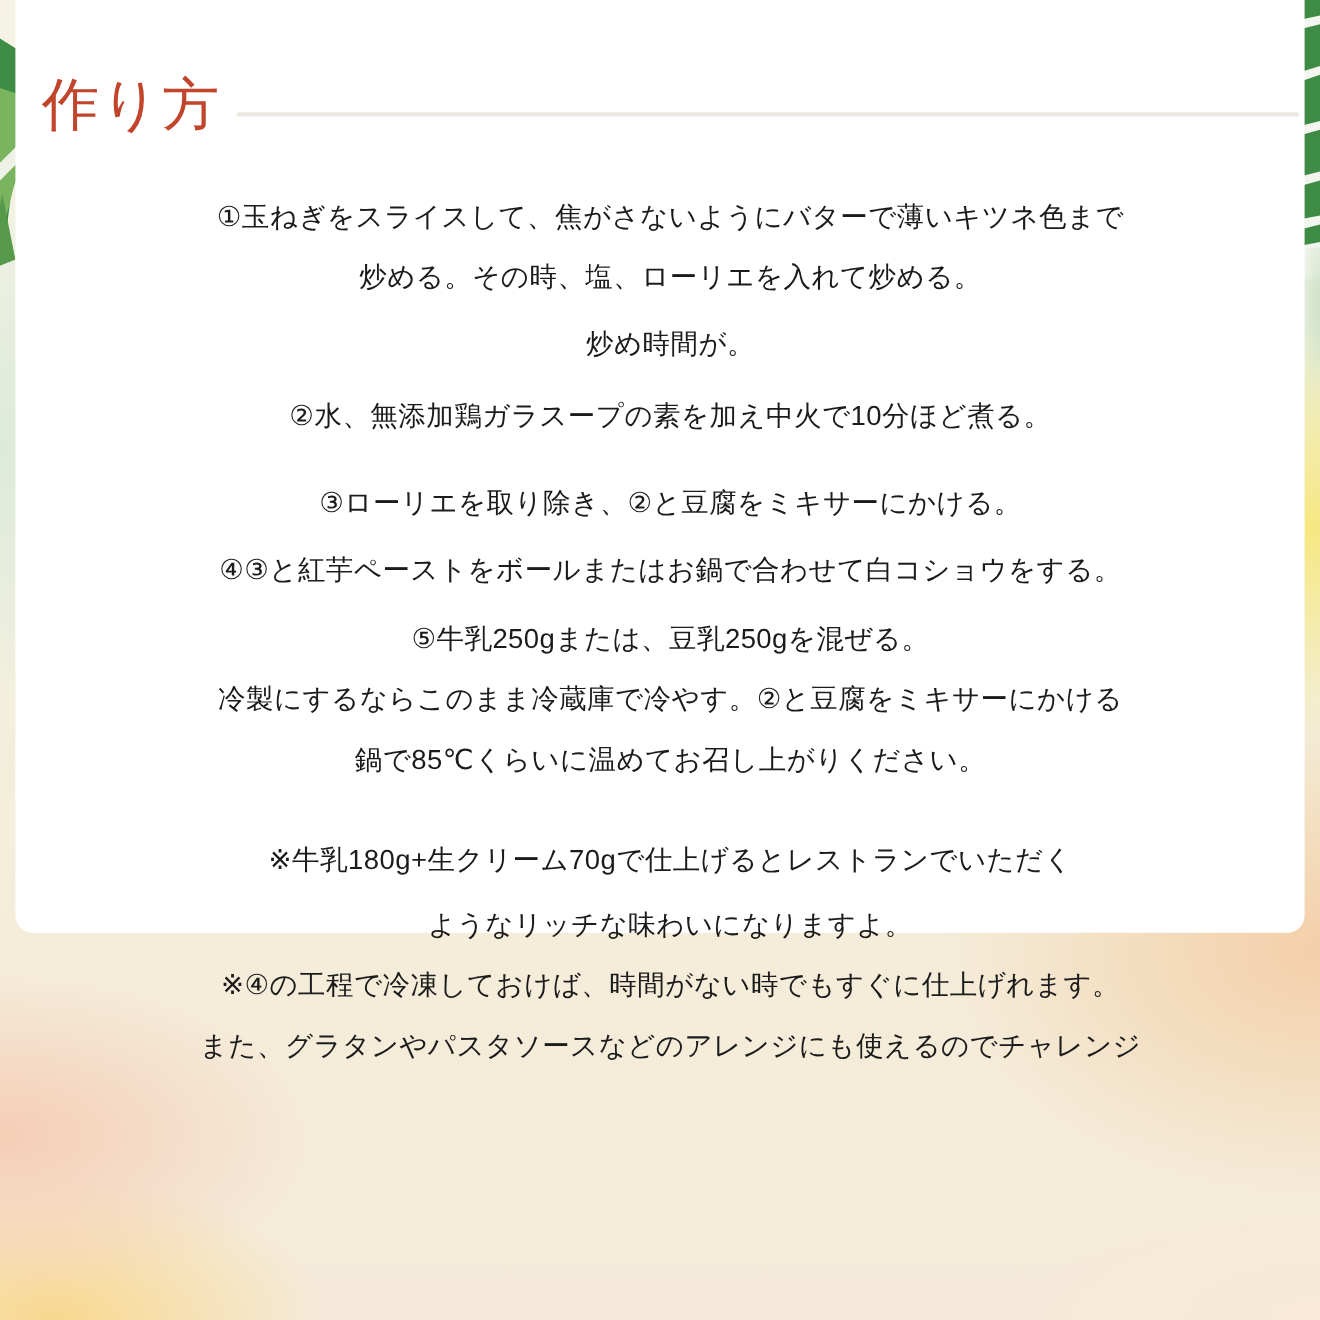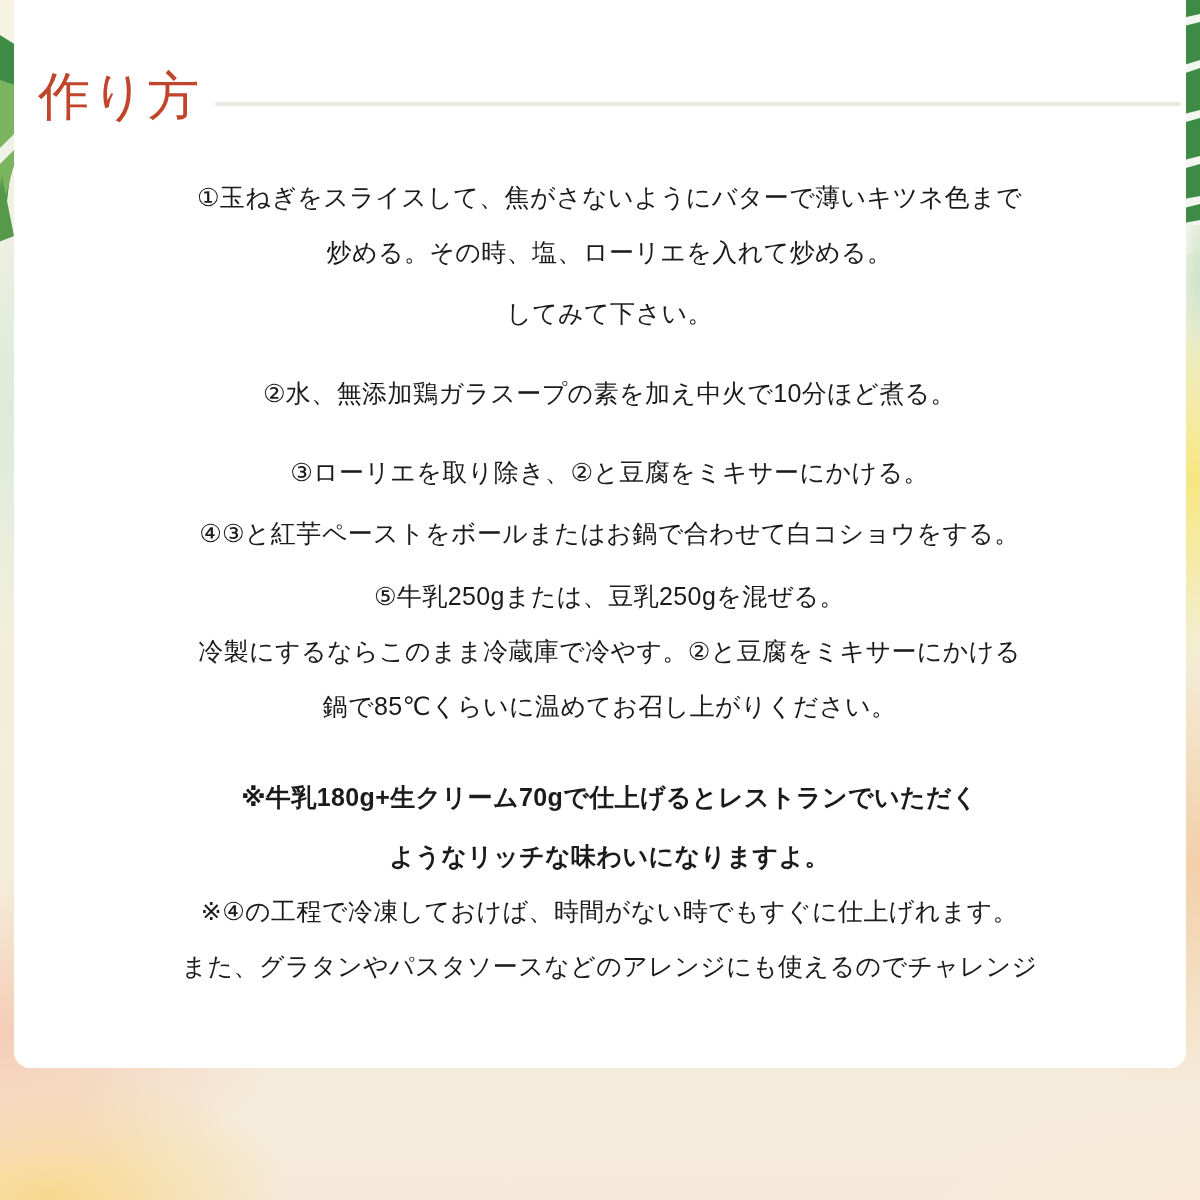--- a/index.html
+++ b/index.html
@@ -20,21 +20,21 @@
       linear-gradient(180deg, var(--bg-cream) 0%, #eff1e2 32%, #f4eeda 62%, #f5ead9 100%);
   }
   
   .leaf-left{position:absolute;left:0;top:26px;width:52px;height:220px;z-index:1;}
   .leaf-right{position:absolute;right:0;top:-6px;width:64px;height:260px;z-index:1;}
   .leaf-right-soft{
     position:absolute;right:0;top:225px;width:18px;height:170px;z-index:1;
     background:radial-gradient(120% 60% at 100% 30%, #cfe2c6 0%, rgba(207,226,198,0) 85%);
   }
   .card{
-    position:absolute;left:14px;top:0;width:1172px;height:1068px;z-index:2;
+    position:absolute;left:14px;top:0;width:1172px;height:848px;z-index:2;
     background:var(--card);
     border-radius:0 0 16px 16px;
     box-sizing:border-box;
     padding:0 5px 0 24px;
   }
   .title-row{display:flex;align-items:flex-start;margin-top:64px;}
   .title{
     margin:0;font-size:52px;line-height:64px;font-weight:500;
     color:var(--title);letter-spacing:2px;
   }
@@ -42,23 +42,23 @@
     flex:1;height:4px;background:var(--divider);border-radius:2px;
     margin-left:14px;margin-top:38px;
   }
   .body{margin-top:42px;color:var(--body-text);}
   .ln{
     font-size:25px;line-height:55px;letter-spacing:0.4px;
     white-space:nowrap;
     text-align:center;
   }
   .indent{padding-left:38px;}
-  .mt4{margin-top:4px;font-weight:bold;}  .mt6{margin-top:6px;}
-  .mt8{margin-top:8px;}  .mt10{margin-top:25px;}
-  .mt14{margin-top:24px;} .mt36{margin-top:36px;font-weight:bold;}
+  .mt4{margin-top:4px;}  .mt6{margin-top:6px;}
+  .mt8{margin-top:8px;}  .mt10{margin-top:10px;}
+  .mt14{margin-top:24px;} .mt36{margin-top:36px;}
 </style>
 </head>
 <body>
 
 <div class="canvas">
 
   <svg class="leaf-left" viewBox="0 0 52 220" xmlns="http://www.w3.org/2000/svg">
     <path d="M-8 4 L46 38 L30 96 L10 150 L4 200 L-8 210 Z" fill="#3d8b45"></path>
     <path d="M-6 52 L36 66 L16 130 L2 186 Z" fill="#7ab45e"></path>
     <path d="M-6 128 L34 88 L38 100 L-2 140 Z" fill="#eef2e6"></path>
@@ -81,21 +81,21 @@
   <div class="card">
 
     <div class="title-row">
       <h1 class="title">作り方</h1>
       <div class="divider"></div>
     </div>
 
     <div class="body">
       <div class="ln">①玉ねぎをスライスして、焦がさないようにバターで薄いキツネ色まで</div>
       <div class="ln">炒める。その時、塩、ローリエを入れて炒める。</div>
-      <div class="ln mt6">してみて下さい。</div>
+      <div class="ln mt6">炒め時間が。</div>
       <div class="ln mt10">②水、無添加鶏ガラスープの素を加え中火で10分ほど煮る。</div>
       <div class="ln mt14">③ローリエを取り除き、②と豆腐をミキサーにかける。</div>
       <div class="ln mt6">④③と紅芋ペーストをボールまたはお鍋で合わせて白コショウをする。</div>
       <div class="ln mt8">⑤牛乳250gまたは、豆乳250gを混ぜる。</div>
       <div class="ln">冷製にするならこのまま冷蔵庫で冷やす。②と豆腐をミキサーにかける</div>
       <div class="ln">鍋で85℃くらいに温めてお召し上がりください。</div>
       <div class="ln mt36">※牛乳180g+生クリーム70gで仕上げるとレストランでいただく</div>
       <div class="ln mt4">ようなリッチな味わいになりますよ。</div>
       <div class="ln">※④の工程で冷凍しておけば、時間がない時でもすぐに仕上げれます。</div>
       <div class="ln">また、グラタンやパスタソースなどのアレンジにも使えるのでチャレンジ</div>

